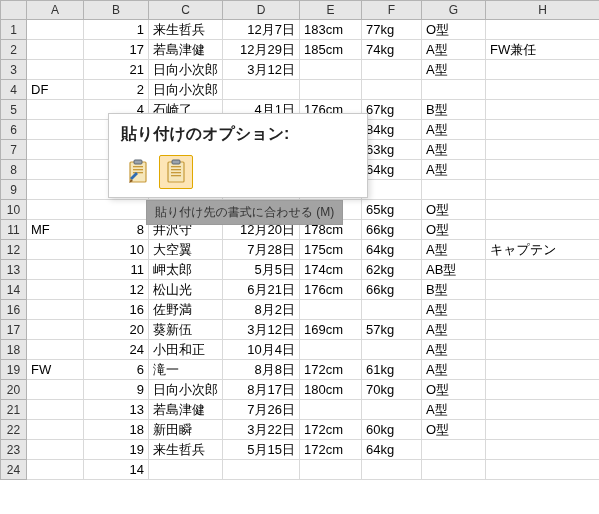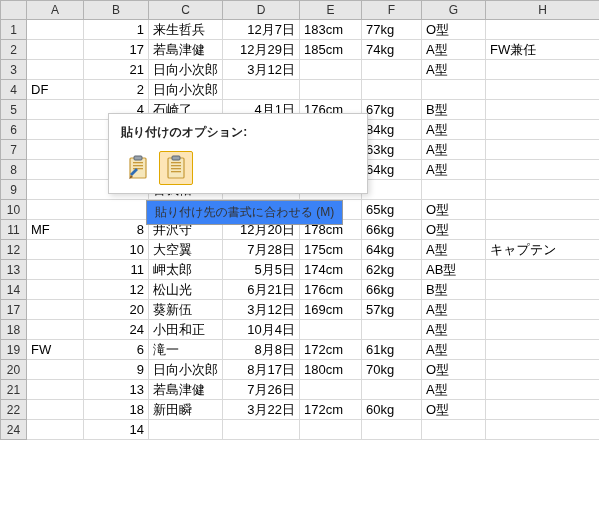--- a/index.html
+++ b/index.html
@@ -68,21 +68,21 @@
     left: 108px;
     top: 113px;
     width: 260px;
     background: #fff;
     border: 1px solid #c9c9c9;
     box-shadow: 2px 2px 6px rgba(0,0,0,0.15);
     padding: 10px 12px 8px 12px;
     z-index: 10;
   }
   .paste-title {
-    font-size: 12px;
+    font-size: 16px;
     font-weight: bold;
     margin-bottom: 10px;
     color: #222;
   }
   .paste-icons {
     display: flex;
     gap: 4px;
   }
   .paste-btn {
     width: 34px;
@@ -97,21 +97,21 @@
     background: #fde5b6;
     border: 1px solid #e0a800;
     border-radius: 2px;
   }
   .clipboard-svg { width: 24px; height: 26px; }
 
   .tooltip {
     position: absolute;
     left: 146px;
     top: 200px;
-    background: #3b82f6;
+    background: #a3a3a3;
     border: 1px solid #9a9a9a;
     padding: 3px 8px;
     font-size: 12px;
     white-space: nowrap;
     z-index: 20;
     color: #333;
   }
 </style>
 </head>
 <body>
@@ -290,20 +290,31 @@
         <td class="txt"></td>
         <td class="num">12</td>
         <td class="txt">松山光</td>
         <td class="num">6月21日</td>
         <td class="txt">176cm</td>
         <td class="txt">66kg</td>
         <td class="txt">B型</td>
         <td class="txt"></td>
       </tr>
       <tr>
+        <th class="rowhdr">16</th>
+        <td class="txt"></td>
+        <td class="num">16</td>
+        <td class="txt">佐野満</td>
+        <td class="num">8月2日</td>
+        <td class="txt"></td>
+        <td class="txt"></td>
+        <td class="txt">A型</td>
+        <td class="txt"></td>
+      </tr>
+      <tr>
         <th class="rowhdr">17</th>
         <td class="txt"></td>
         <td class="num">20</td>
         <td class="txt">葵新伍</td>
         <td class="num">3月12日</td>
         <td class="txt">169cm</td>
         <td class="txt">57kg</td>
         <td class="txt">A型</td>
         <td class="txt"></td>
       </tr>
@@ -353,20 +364,31 @@
       </tr>
       <tr>
         <th class="rowhdr">22</th>
         <td class="txt"></td>
         <td class="num">18</td>
         <td class="txt">新田瞬</td>
         <td class="num">3月22日</td>
         <td class="txt">172cm</td>
         <td class="txt">60kg</td>
         <td class="txt">O型</td>
+        <td class="txt"></td>
+      </tr>
+      <tr>
+        <th class="rowhdr">23</th>
+        <td class="txt"></td>
+        <td class="num">19</td>
+        <td class="txt">来生哲兵</td>
+        <td class="num">5月15日</td>
+        <td class="txt">172cm</td>
+        <td class="txt">64kg</td>
+        <td class="txt"></td>
         <td class="txt"></td>
       </tr>
       <tr>
         <th class="rowhdr">24</th>
         <td class="txt"></td>
         <td class="num">14</td>
         <td class="txt"></td>
         <td class="txt"></td>
         <td class="txt"></td>
         <td class="txt"></td>

